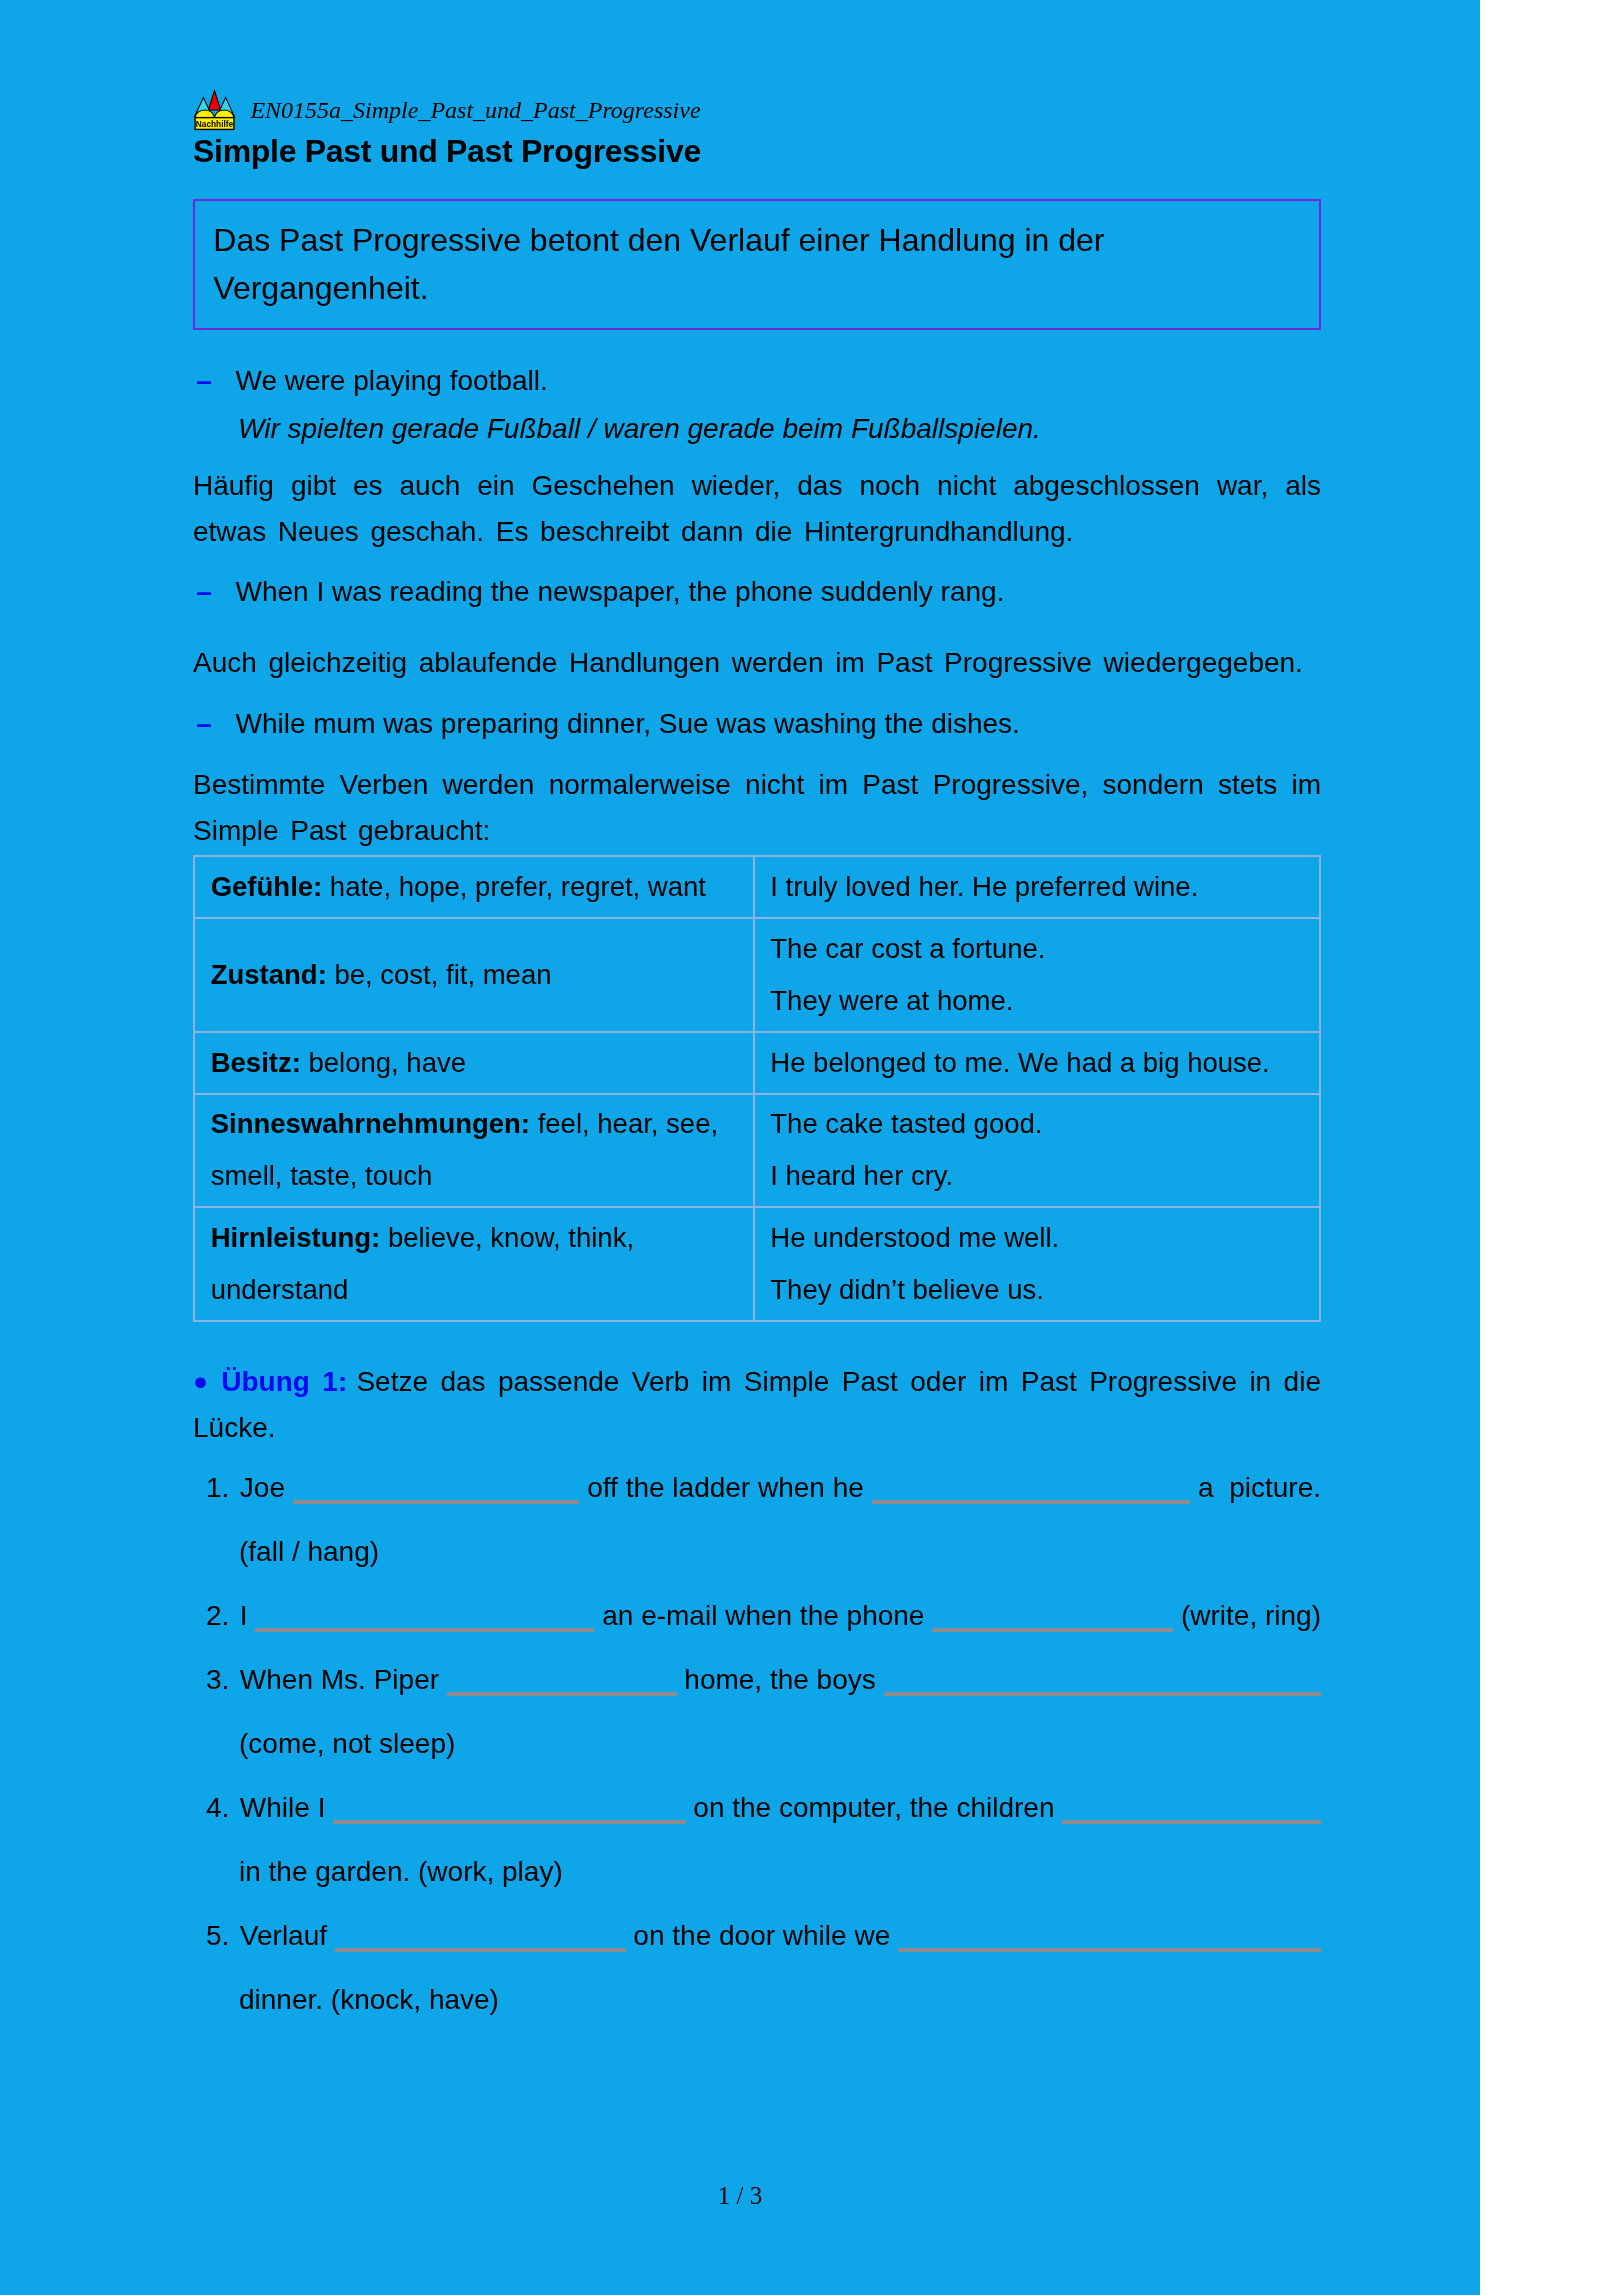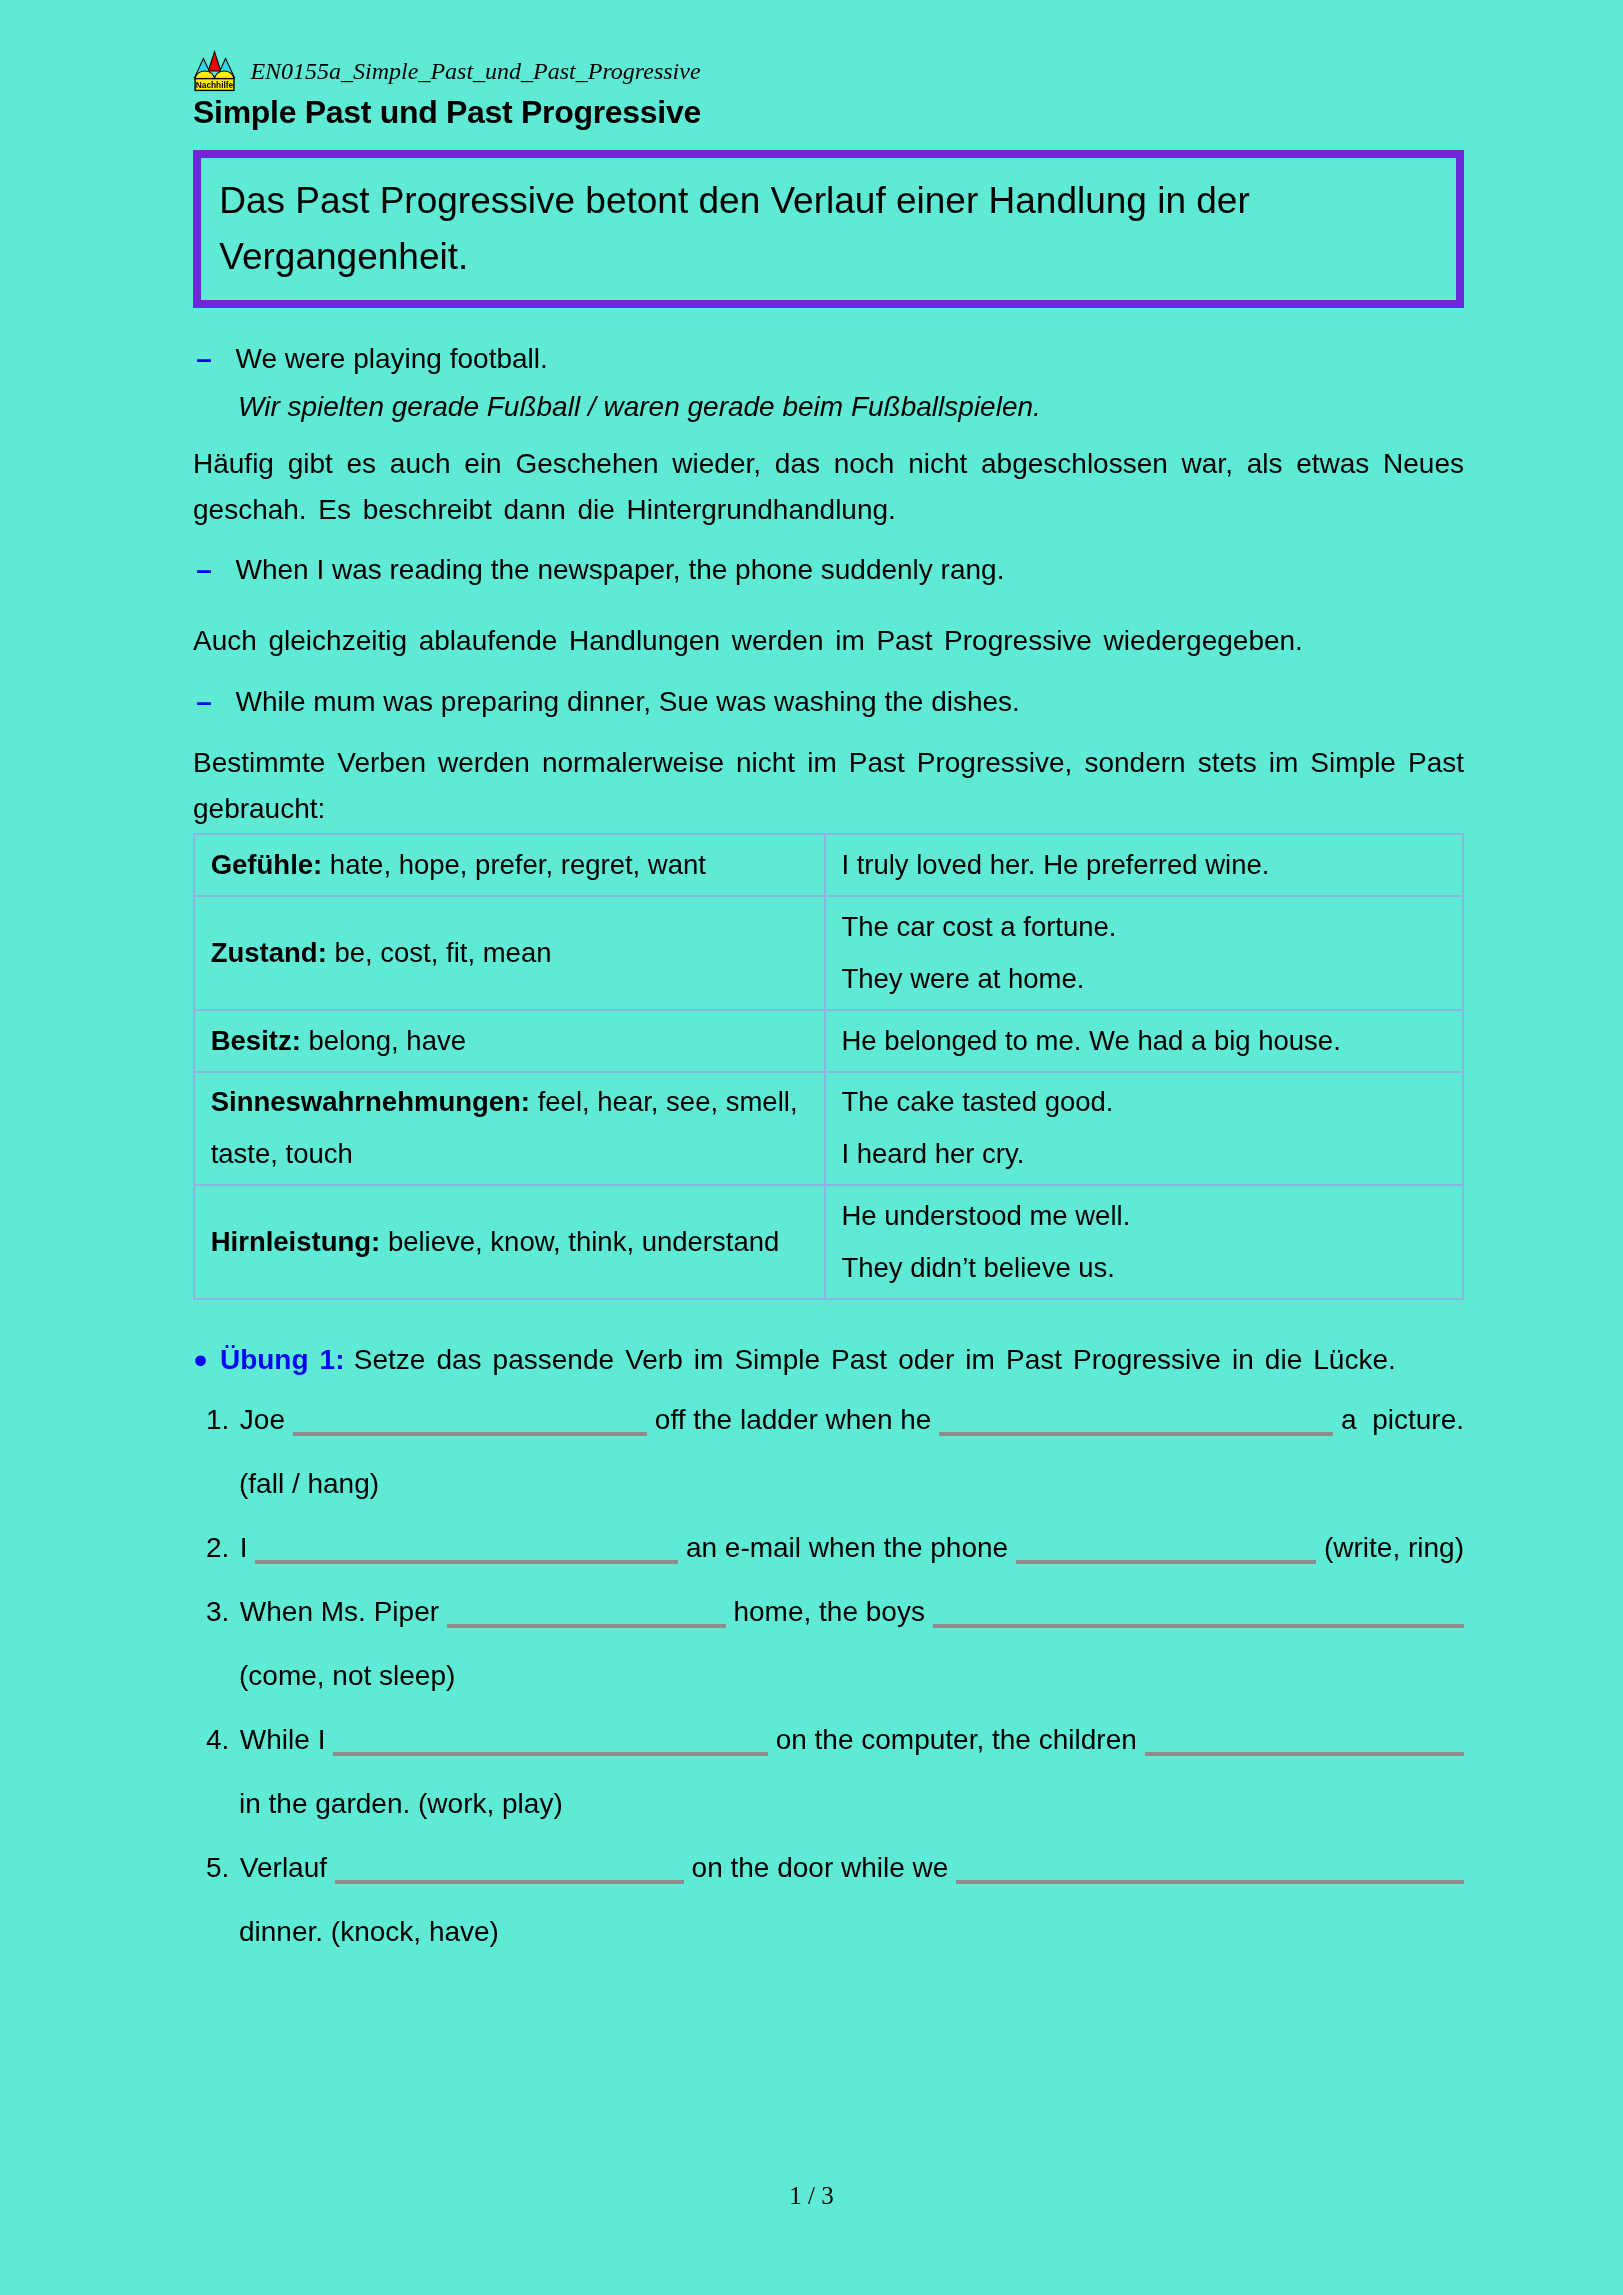--- a/index.html
+++ b/index.html
@@ -1,24 +1,24 @@
 <!DOCTYPE html>
 <html style="font-size:10.5px"><head>
 <meta charset="utf-8">
 <style>
   * { margin: 0; padding: 0; box-sizing: border-box; }
   html, body { background: #ffffff; }
   body { width: 1623px; }
 
   .page {
     position: relative;
-    width: 1623px;
+    width: 1480px;
     height: 2295px;
-    background: #5eead4;
-    padding: 48px 159px 0 193px;
+    background: #0ea5e9;
+    padding: 87px 159px 0 193px;
     font-family: "Liberation Sans", sans-serif;
     font-size: 28px;
     color: #000000;
   }
 
   
   .doc-header { display: flex; align-items: center; gap: 14.4px; height: 46px; }
   .logo { width: 43px; height: 42px; flex: 0 0 auto; }
   .doc-id {
     font-family: "Liberation Serif", serif;
@@ -30,24 +30,24 @@
   
   .title {
     font-size: 32px;
     font-weight: bold;
     letter-spacing: -0.3px;
     line-height: 1.15;
   }
 
   
   .highlight-box {
-    margin-top: 19px;
-    border: 8px solid #6d28d9;
+    margin-top: 29px;
+    border: 2px solid #6d28d9;
     padding: 15.7px 18.3px;
-    font-size: 37px;
+    font-size: 32px;
     line-height: 1.5;
   }
 
   
   .example { display: flex; align-items: baseline; gap: 23.6px; line-height: 43px; padding-left: 3.3px; }
   .dash { color: #0606f0; font-weight: bold; }
   .example-1 { margin-top: 29px; }
   .example-2 { margin-top: 14.4px; }
   .example-3 { margin-top: 15.7px; }
   .translation {

